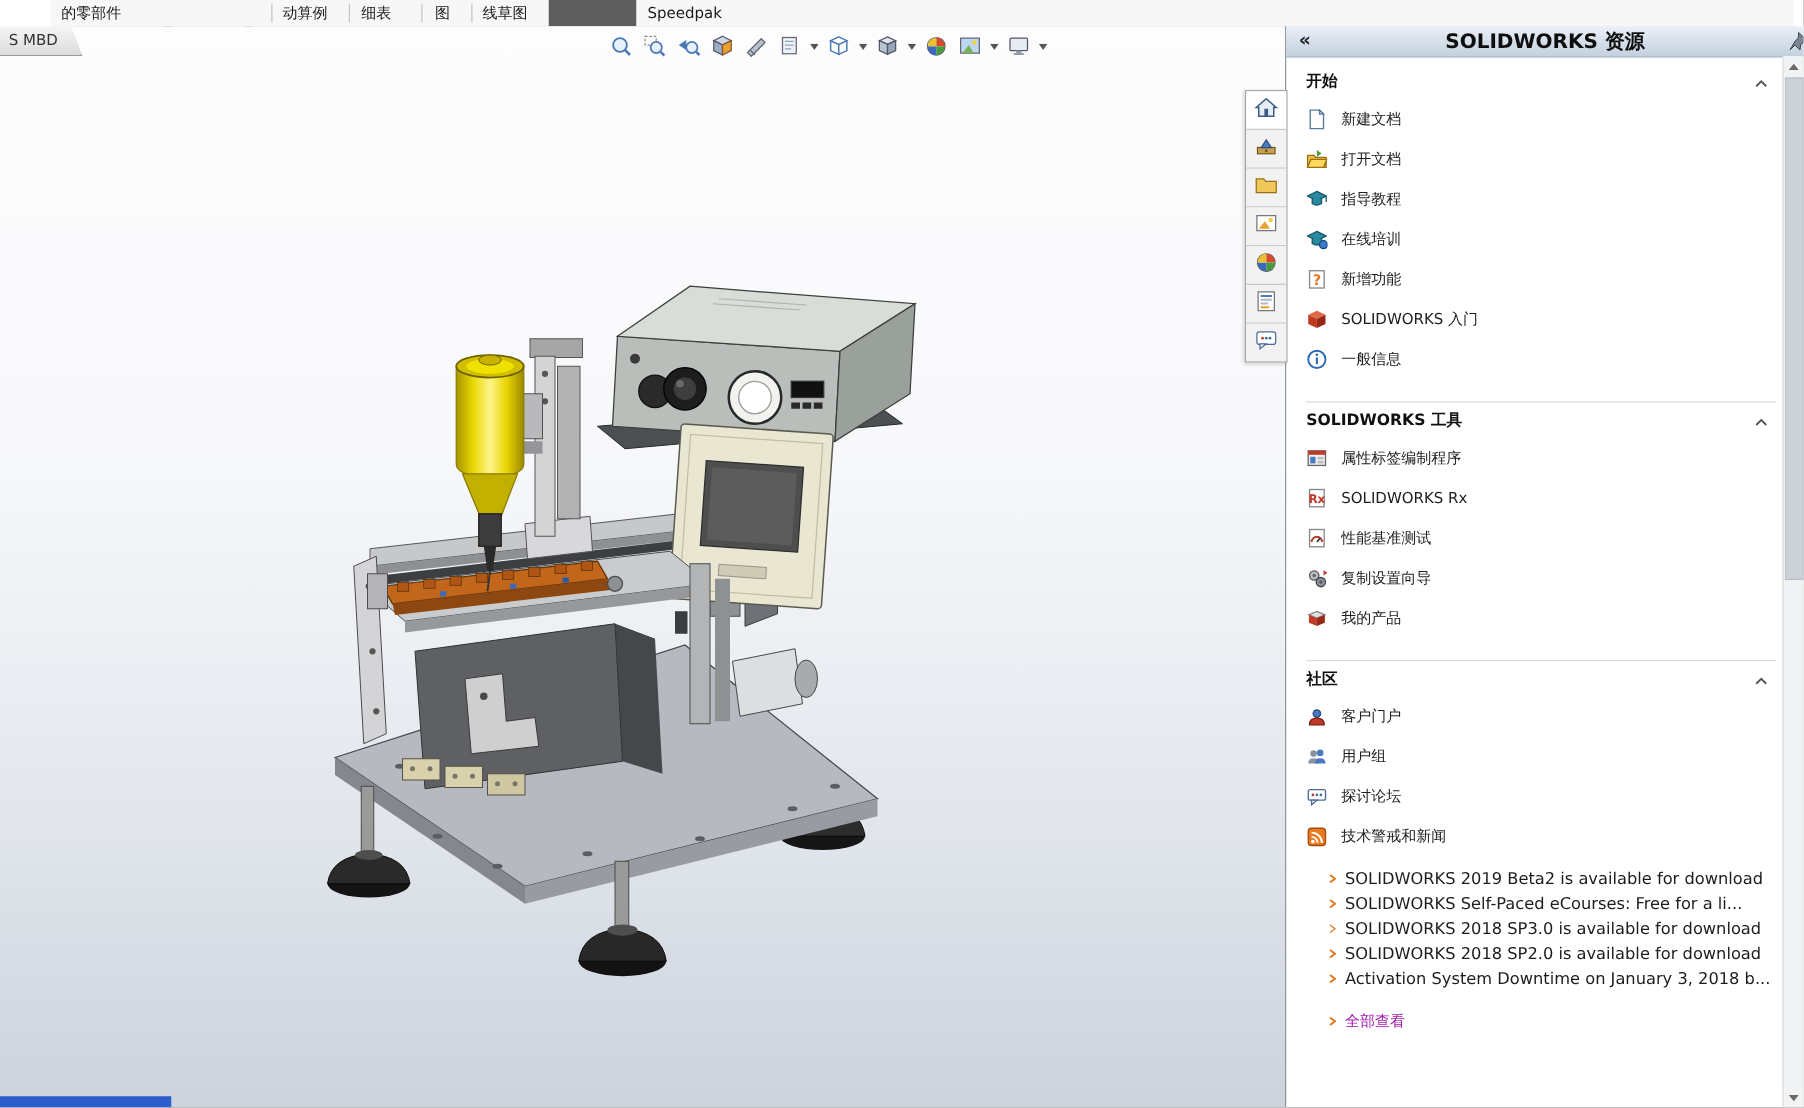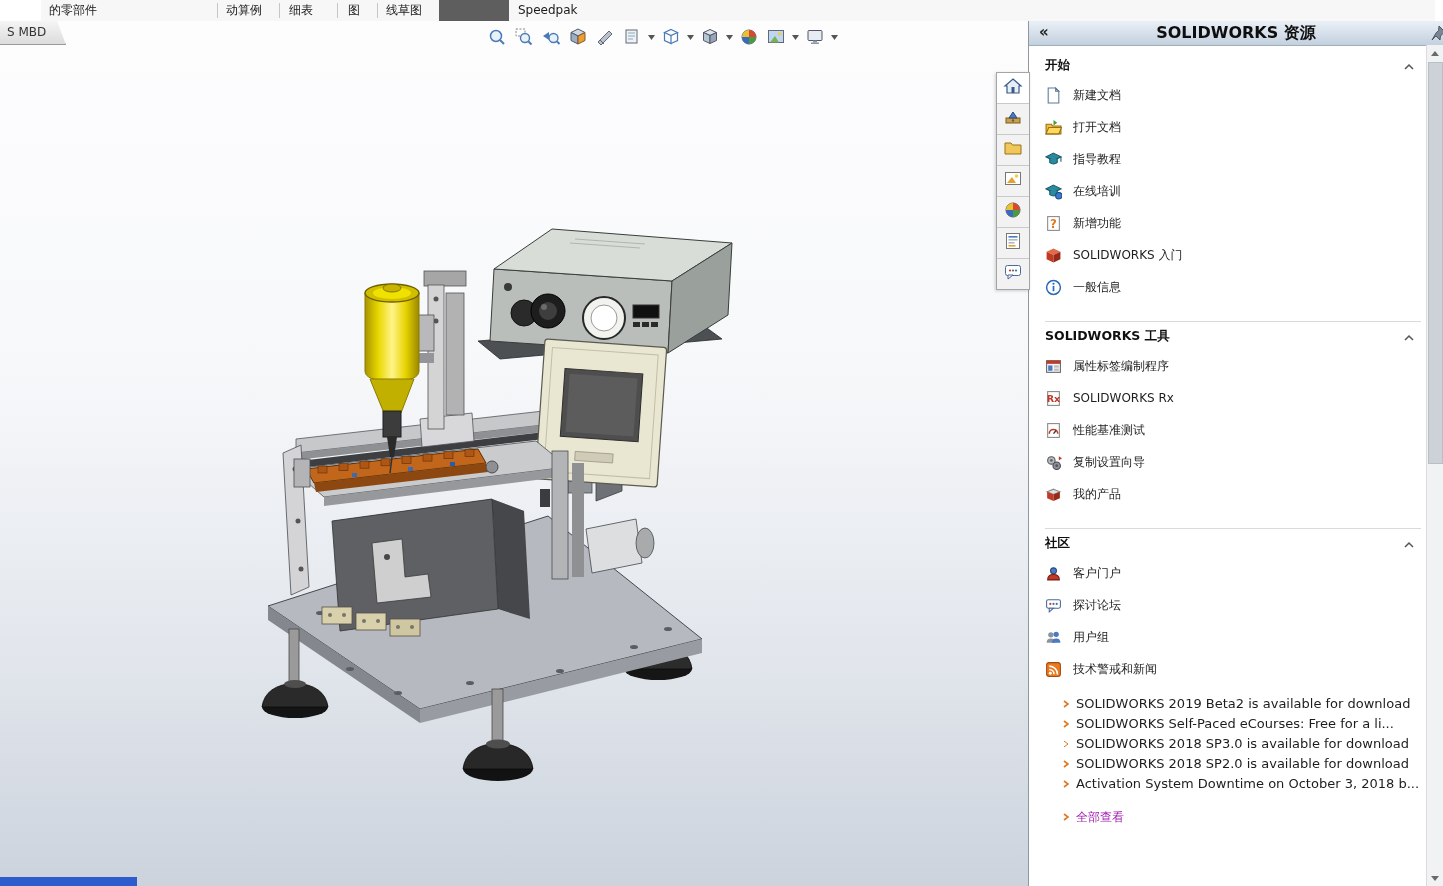--- a/index.html
+++ b/index.html
@@ -560,39 +560,39 @@
             <svg viewBox="0 0 16 16">
               <circle cx="8" cy="5.5" r="2.8" fill="#4a7ac0" stroke="#2a4a80"></circle>
               <path d="M2.5 14 q0 -5 5.5 -5 t5.5 5 Z" fill="#c03a2a" stroke="#7a1a10"></path>
             </svg>
           </span>
         <span class="ri-label">客户门户</span>
       </div>
       <div class="res-item">
         <span class="ri-icon">
             <svg viewBox="0 0 16 16">
+              <circle cx="5.5" cy="5.5" r="2.5" fill="#8a94a0"></circle>
+              <path d="M1.5 13 q0 -4 4 -4 t4 4 Z" fill="#8a94a0"></path>
+              <circle cx="10.5" cy="5" r="2.5" fill="#4a7ac0"></circle>
+              <path d="M6.5 13 q0 -4 4 -4 t4 4 Z" fill="#4a7ac0"></path>
+            </svg>
+          </span>
+        <span class="ri-label">用户组</span>
+      </div>
+      <div class="res-item">
+        <span class="ri-icon">
+            <svg viewBox="0 0 16 16">
               <rect x="1.5" y="2.5" width="13" height="8" rx="1.5" fill="#fff" stroke="#4a6a9a"></rect>
               <polygon points="4,10.5 4,14 8,10.5" fill="#fff" stroke="#4a6a9a"></polygon>
               <circle cx="5" cy="6.5" r="1" fill="#c03a2a"></circle>
               <circle cx="8" cy="6.5" r="1" fill="#4a6a9a"></circle>
               <circle cx="11" cy="6.5" r="1" fill="#4a6a9a"></circle>
             </svg>
           </span>
         <span class="ri-label">探讨论坛</span>
-      </div>
-      <div class="res-item">
-        <span class="ri-icon">
-            <svg viewBox="0 0 16 16">
-              <circle cx="5.5" cy="5.5" r="2.5" fill="#8a94a0"></circle>
-              <path d="M1.5 13 q0 -4 4 -4 t4 4 Z" fill="#8a94a0"></path>
-              <circle cx="10.5" cy="5" r="2.5" fill="#4a7ac0"></circle>
-              <path d="M6.5 13 q0 -4 4 -4 t4 4 Z" fill="#4a7ac0"></path>
-            </svg>
-          </span>
-        <span class="ri-label">用户组</span>
       </div>
       <div class="res-item">
         <span class="ri-icon">
             <svg viewBox="0 0 16 16">
               <rect x="1.5" y="1.5" width="13" height="13" rx="2.5" fill="#e87a20" stroke="#a84a10"></rect>
               <circle cx="5" cy="11.5" r="1.4" fill="#fff"></circle>
               <path d="M4 8 a4.5 4.5 0 0 1 4.5 4.5" fill="none" stroke="#fff" stroke-width="1.5"></path>
               <path d="M4 4.8 a7.8 7.8 0 0 1 7.8 7.8" fill="none" stroke="#fff" stroke-width="1.5"></path>
             </svg>
           </span>
@@ -621,21 +621,21 @@
         <div class="news-item">
             <span><svg width="6" height="8" viewBox="0 0 6 8">
                 <polyline points="1,1 5,4 1,7" fill="none" stroke="#e07820" stroke-width="1.6"></polyline>
               </svg></span>
             <span class="nw-text">SOLIDWORKS 2018 SP2.0 is available for download</span>
           </div>
         <div class="news-item">
             <span><svg width="6" height="8" viewBox="0 0 6 8">
                 <polyline points="1,1 5,4 1,7" fill="none" stroke="#e07820" stroke-width="1.6"></polyline>
               </svg></span>
-            <span class="nw-text">Activation System Downtime on October 3, 2018 b...</span>
+            <span class="nw-text">Activation System Downtime on January 3, 2018 b...</span>
           </div>
       </div>
 
       <div class="view-all">
         <span><svg width="6" height="8" viewBox="0 0 6 8">
               <polyline points="1,1 5,4 1,7" fill="none" stroke="#e07820" stroke-width="1.6"></polyline>
             </svg></span>
         <span class="nw-text">全部查看</span>
       </div>
     </div>

